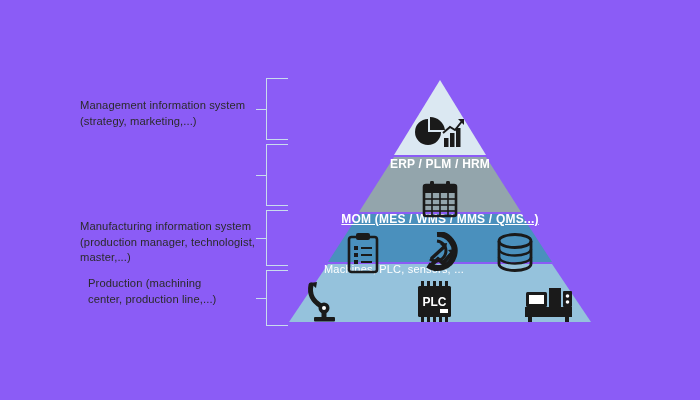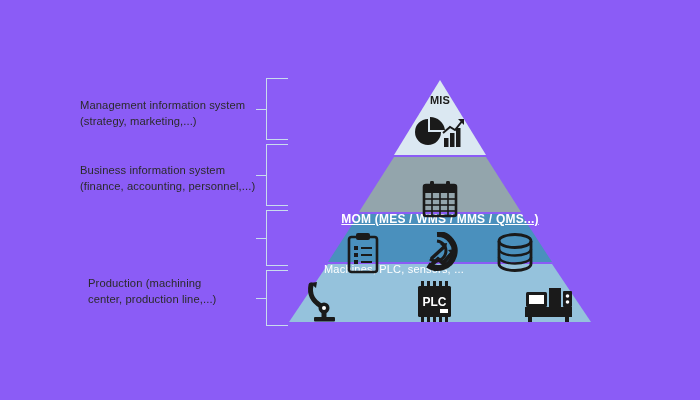--- a/index.html
+++ b/index.html
@@ -112,22 +112,23 @@
 
   .ico { display: block; }
 </style>
 </head>
 <body>
 
 <div id="canvas" style="background: #8b5cf6;">
 
   <div class="label-block" id="lbl-0">Management information system
 (strategy, marketing,...)</div>
-  <div class="label-block" id="lbl-1">Business information system
-(finance, accounting, personnel,...)</div>
+  <div class="label-block" id="lbl-2">Manufacturing information system
+(production manager, technologist,
+master,...)</div>
   <div class="label-block" id="lbl-3">Production (machining
  center, production line,...)</div>
 
   <div class="bracket" id="brk-0" style="border-color: rgb(201, 220, 237) transparent rgb(201, 220, 237) rgb(201, 220, 237);">
     <div class="tick" style="border-top-color: rgb(201, 220, 237);"></div>
   </div>
   <div class="bracket" id="brk-1" style="border-color: rgb(201, 220, 237) transparent rgb(201, 220, 237) rgb(201, 220, 237);">
     <div class="tick" style="border-top-color: rgb(201, 220, 237);"></div>
   </div>
   <div class="bracket" id="brk-2" style="border-color: rgb(201, 220, 237) transparent rgb(201, 220, 237) rgb(201, 220, 237);">
@@ -140,21 +141,21 @@
   <div id="pyramid">
 
     <svg width="320" height="258" viewBox="0 0 320 258">
 
       <polygon points="160,8 206,83 114,83" fill="#dbe8f2"></polygon>
       <polygon points="114,85 206,85 241,140 79,140" fill="#93a5ac"></polygon>
       <polygon points="79,142 241,142 272,190 48,190" fill="#4a90bd"></polygon>
       <polygon points="48,192 272,192 311,250 9,250" fill="#95c2dc"></polygon>
     </svg>
 
-    <div class="tier-title" id="tt-0" style="color: rgb(29, 29, 29);">MIS</div>
+    <div class="tier-title" id="tt-1" style="color: rgb(255, 255, 255);">ERP / PLM / HRM</div>
     <div class="tier-title" id="tt-2" style="color: rgb(255, 255, 255); text-decoration: underline;">MOM (MES / WMS / MMS / QMS...)</div>
     <div class="tier-title" id="tt-3" style="color: rgb(255, 255, 255);">Machines, PLC, sensors, ...</div>
 
     <div class="icon-row" id="ir-0">
       <svg class="ico" width="52" height="32" viewBox="0 0 52 32">
         <path d="M14 3 A13 13 0 1 0 27 16 L14 16 Z" fill="#1a1a1a"></path>
         <path d="M16 1 A15 15 0 0 1 31 14 L16 14 Z" fill="#1a1a1a"></path>
         <g>
           <rect x="30" y="22" width="4.5" height="9" fill="#1a1a1a"></rect>
           <rect x="36" y="17" width="4.5" height="14" fill="#1a1a1a"></rect>

